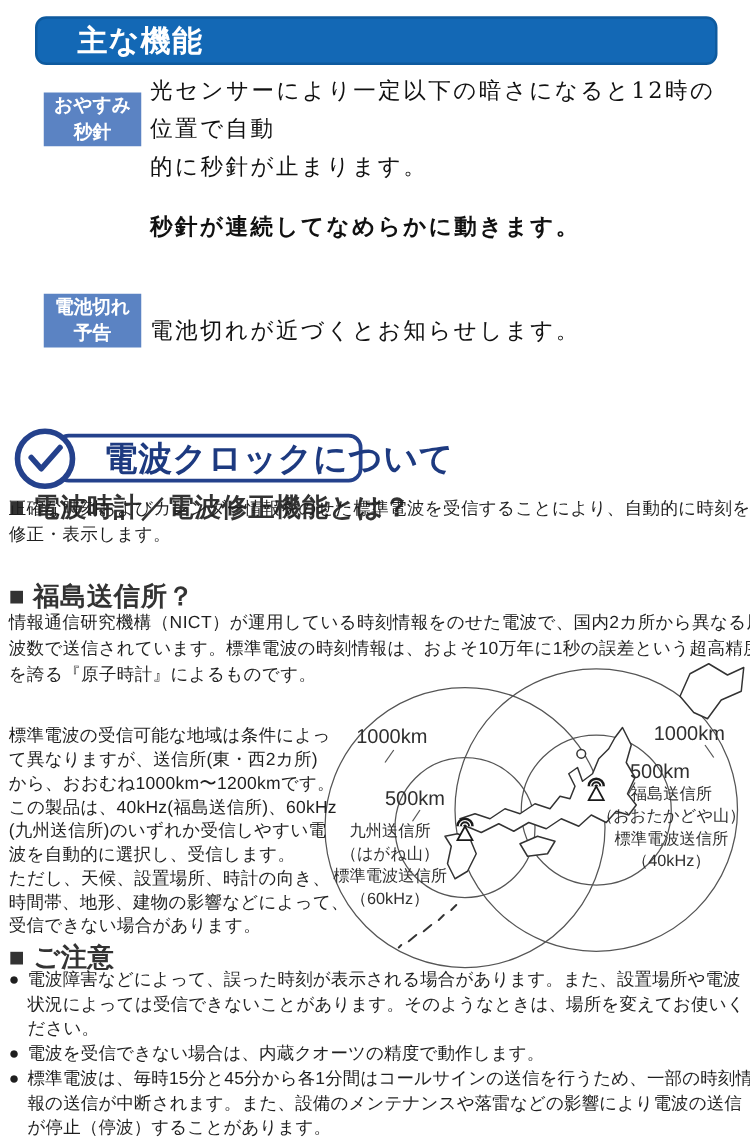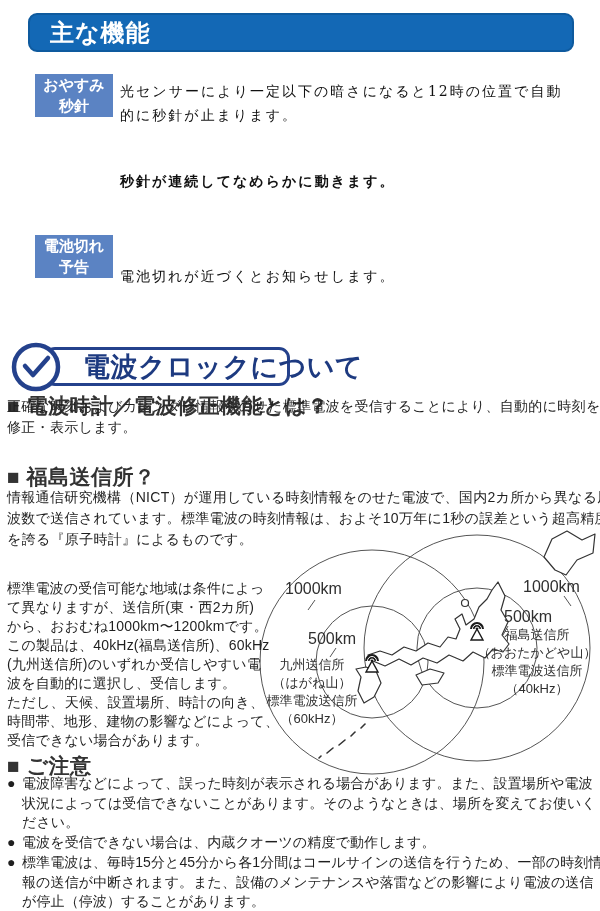--- a/index.html
+++ b/index.html
@@ -3,28 +3,28 @@
 <meta charset="utf-8">
 <style>
   html,body{margin:0;padding:0;background:#fff;}
   .page{position:relative;width:600px;height:911px;background:#ffffff;overflow:hidden;
         font-family:"Liberation Sans","DejaVu Sans",sans-serif;color:#1f1f1f;}
 
   
   .hdr-bar{position:absolute;left:28px;top:13px;width:546px;height:39px;
            background:#1368b5;border:2px solid #0e5a9e;border-radius:9px;
            display:flex;align-items:center;box-sizing:border-box;}
-  .hdr-bar .t{color:#fff;font-size:24px;font-weight:bold;padding-left:20px;letter-spacing:1px;}
+  .hdr-bar .t{color:#fff;font-size:24px;font-weight:bold;padding-left:32px;letter-spacing:1px;}
 
   
   .feat-box{position:absolute;left:35px;width:78px;height:43px;background:#5b83c3;
             color:#ffffff;font-weight:bold;font-size:15px;display:flex;align-items:center;
             justify-content:center;text-align:center;white-space:pre-line;line-height:1.35;}
   .feat-desc{position:absolute;left:120px;width:462px;height:60px;display:flex;align-items:center;
-             font-family:"DejaVu Serif","Liberation Serif",serif;font-size:14px;
+             font-family:"DejaVu Serif","Liberation Serif",serif;font-size:18px;
              letter-spacing:2px;line-height:1.7;white-space:pre-line;color:#111;}
 
   
   .radio-box{position:absolute;left:44px;top:347px;width:246px;height:39px;
              border:3px solid #24418c;border-radius:11px;box-sizing:border-box;
              display:flex;align-items:center;}
   .radio-box .t{color:#1d3a80;font-size:27px;font-weight:bold;padding-left:36px;letter-spacing:0.5px;white-space:nowrap;}
   .check-circle{position:absolute;left:10px;top:341px;width:52px;height:52px;}
 
   
@@ -55,21 +55,21 @@
 
   <div class="feat-box" style="top:74px;">おやすみ
 秒針</div>
   <div class="feat-desc" style="top:74px;">光センサーにより一定以下の暗さになると12時の位置で自動
 的に秒針が止まります。</div>
 
   <div class="feat-desc" style="top:152px;font-weight:bold;">秒針が連続してなめらかに動きます。</div>
 
   <div class="feat-box" style="top:235px;">電池切れ
 予告</div>
-  <div class="feat-desc" style="top:247px;">電池切れが近づくとお知らせします。</div>
+  <div class="feat-desc" style="top:235px;">電池切れが近づくとお知らせします。</div>
 
   <div class="radio-box">
     <span class="t">電波クロックについて</span>
   </div>
   <svg class="check-circle" viewBox="0 0 52 52">
     <circle cx="26" cy="26" r="22" fill="#ffffff" stroke="#24418c" stroke-width="4.5"></circle>
     <polyline points="15,25 23,34 38,17" fill="none" stroke="#24418c" stroke-width="4.5" stroke-linecap="round" stroke-linejoin="round"></polyline>
   </svg>
 
   <svg class="map" width="385" height="282" viewBox="0 0 385 282">

